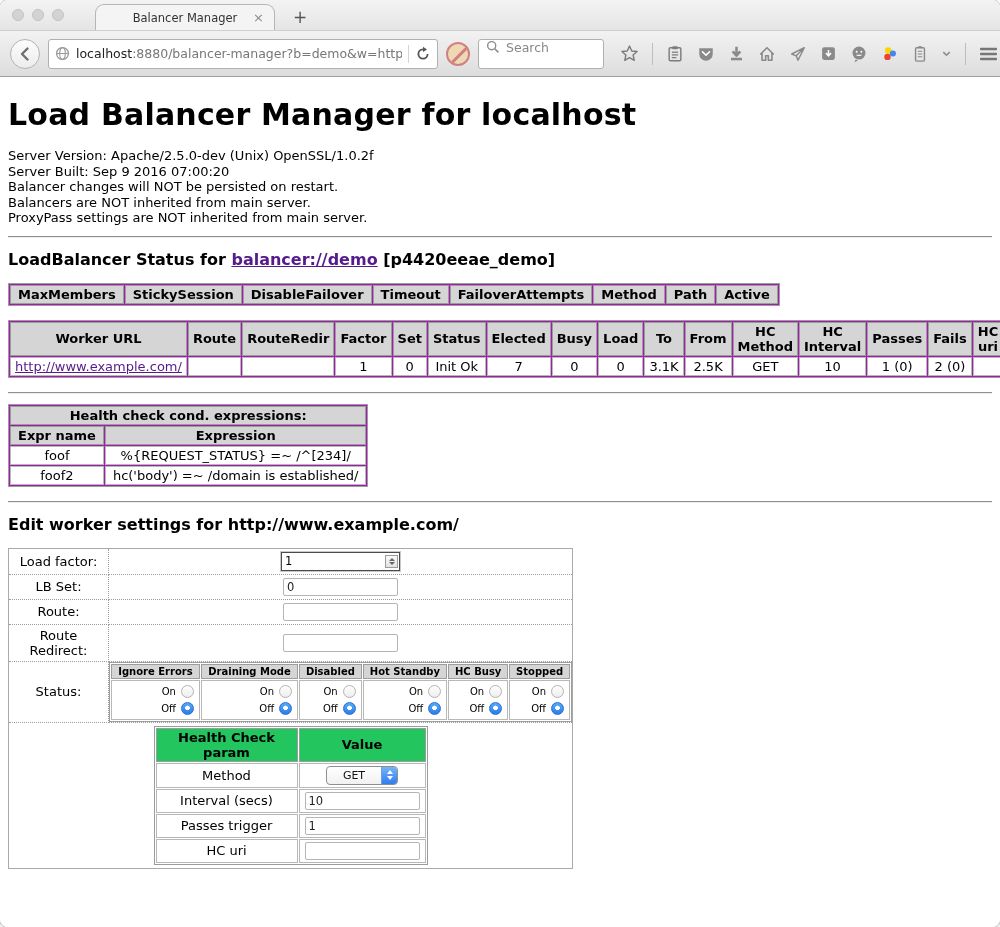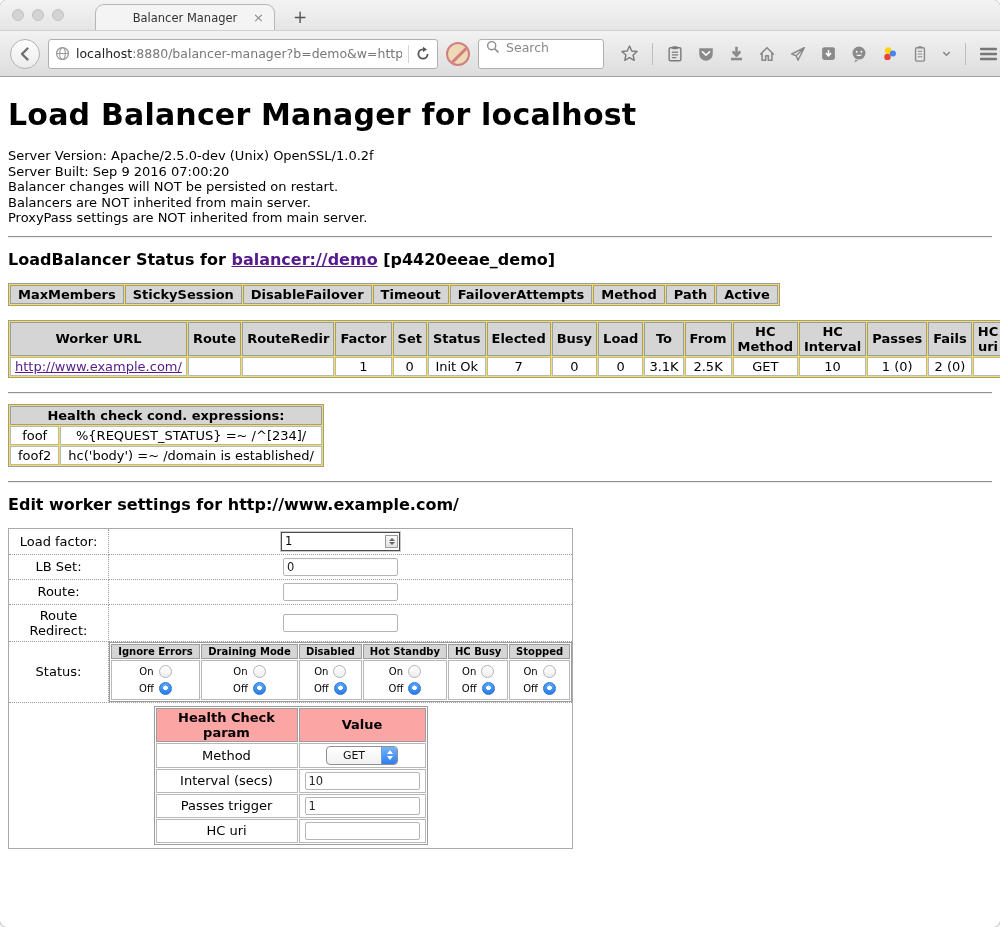--- a/index.html
+++ b/index.html
@@ -47,21 +47,21 @@
 
   
   .content { flex:1; background:#fff; padding:6px 8px 0 8px; overflow:hidden; color:#000; }
   h1.pagetitle { font-size:30px; font-weight:bold; margin:14px 0 16px 0; letter-spacing:0.2px; }
   .infoline { font-size:13px; line-height:15.5px; }
   hr.rule { border:none; height:2px; border-top:1px solid #8f8f8f; border-bottom:1px solid #ededed;
             background:#cfcfcf; margin:10px 0; }
   h3.sect { font-size:16px; font-weight:bold; margin:12px 0 14px 0; }
   h3.sect a { color:#551a8b; }
 
-  table.grid { border-collapse:separate; border-spacing:1px; background:#fde047; border:1px solid #9c9c9c;
+  table.grid { border-collapse:separate; border-spacing:1px; background:#a21caf; border:1px solid #9c9c9c;
                font-size:13px; margin-bottom:14px; }
   table.grid th { background:#d5d5d5; border:1px solid #9c9c9c; padding:1px 7px; font-weight:bold; text-align:center; }
   table.grid td { border:1px solid #b8b8b8; padding:1px 7px; text-align:center; background:#fff; }
   table.grid a { color:#551a8b; }
   table.worker { width:984px; }
   table.worker th { padding:1px 4px; }
   table.worker td { padding:1px 4px; }
 
   
   table.form { width:565px; border-collapse:collapse; border:1px solid #aaa; font-size:13px; margin-bottom:2px; }
@@ -75,29 +75,29 @@
   .numwrap input { flex:1; border:none; outline:none; font-size:11.5px; font-family:inherit; width:90px; }
   .spinner { width:13px; height:13px; border:1px solid #9a9a9a; background:linear-gradient(#fafafa,#e2e2e2);
              display:flex; flex-direction:column; align-items:center; justify-content:center; gap:1px; }
   .spinner i { width:0; height:0; border-left:3px solid transparent; border-right:3px solid transparent; }
   .spinner i.up { border-bottom:3px solid #666; }
   .spinner i.dn { border-top:3px solid #666; }
 
   table.status { border-collapse:separate; border-spacing:1px; border:1px solid #9c9c9c; font-size:10px; width:100%; }
   table.status th { background:#d5d5d5; border:1px solid #9c9c9c; padding:1px 5px; text-align:center; }
   table.status td { border:1px solid #b8b8b8; padding:2px 5px; text-align:center; }
-  .radioline { display:flex; align-items:center; justify-content:center; gap:5px; line-height:17px; }
+  .radioline { display:flex; align-items:center; justify-content:flex-end; gap:5px; line-height:17px; }
   .radio { width:13px; height:13px; border-radius:50%; border:1px solid #b3b3b3;
            background:linear-gradient(#fff,#ededed); display:inline-block; }
   .radio.on { border:1px solid #2a6fd1;
               background: radial-gradient(circle at 50% 45%, #fff 0 2.4px, rgba(0,0,0,0) 2.5px),
                           linear-gradient(#55a8fb,#2b7de9); }
 
   table.hc { border-collapse:separate; border-spacing:1px; border:1px solid #9c9c9c; font-size:13px; margin:1px auto; }
-  table.hc th { background:#fca5a5; border:1px solid #9c9c9c; padding:1px 8px; text-align:center; }
+  table.hc th { background:#22c55e; border:1px solid #9c9c9c; padding:1px 8px; text-align:center; }
   table.hc td { border:1px solid #b8b8b8; padding:2px 4px; text-align:center; }
   table.hc td.hlabel { width:142px; }
   table.hc td.hval { width:127px; }
 
   .selectbox { display:inline-flex; align-items:stretch; height:19px; border:1px solid #8f8f8f; border-radius:4px;
                background:linear-gradient(#fff,#f1f1f1); overflow:hidden; vertical-align:middle; }
   .selectbox .sel-label { padding:1px 8px; font-size:11px; display:flex; align-items:center; color:#111; }
   .selectbox .sel-cap { width:16px; background:linear-gradient(#74b4f9,#2f7ef0); display:flex; flex-direction:column;
                         align-items:center; justify-content:center; gap:2px; border-left:1px solid #6d9fd8; }
   .selectbox .sel-cap i { width:0; height:0; border-left:3px solid transparent; border-right:3px solid transparent; }
@@ -314,20 +314,24 @@
       </table>
 
     <hr class="rule">
 
     <table class="grid">
       <tbody>
           <tr>
         <th colspan="2">Health check cond. expressions:</th>
       </tr>
       <tr>
+        <th>Expr name</th>
+        <th>Expression</th>
+      </tr>
+      <tr>
         <td>foof</td>
         <td>%{REQUEST_STATUS} =~ /^[234]/</td>
       </tr>
       <tr>
         <td>foof2</td>
         <td>hc('body') =~ /domain is established/</td>
       </tr>
     </tbody>
       </table>
 

